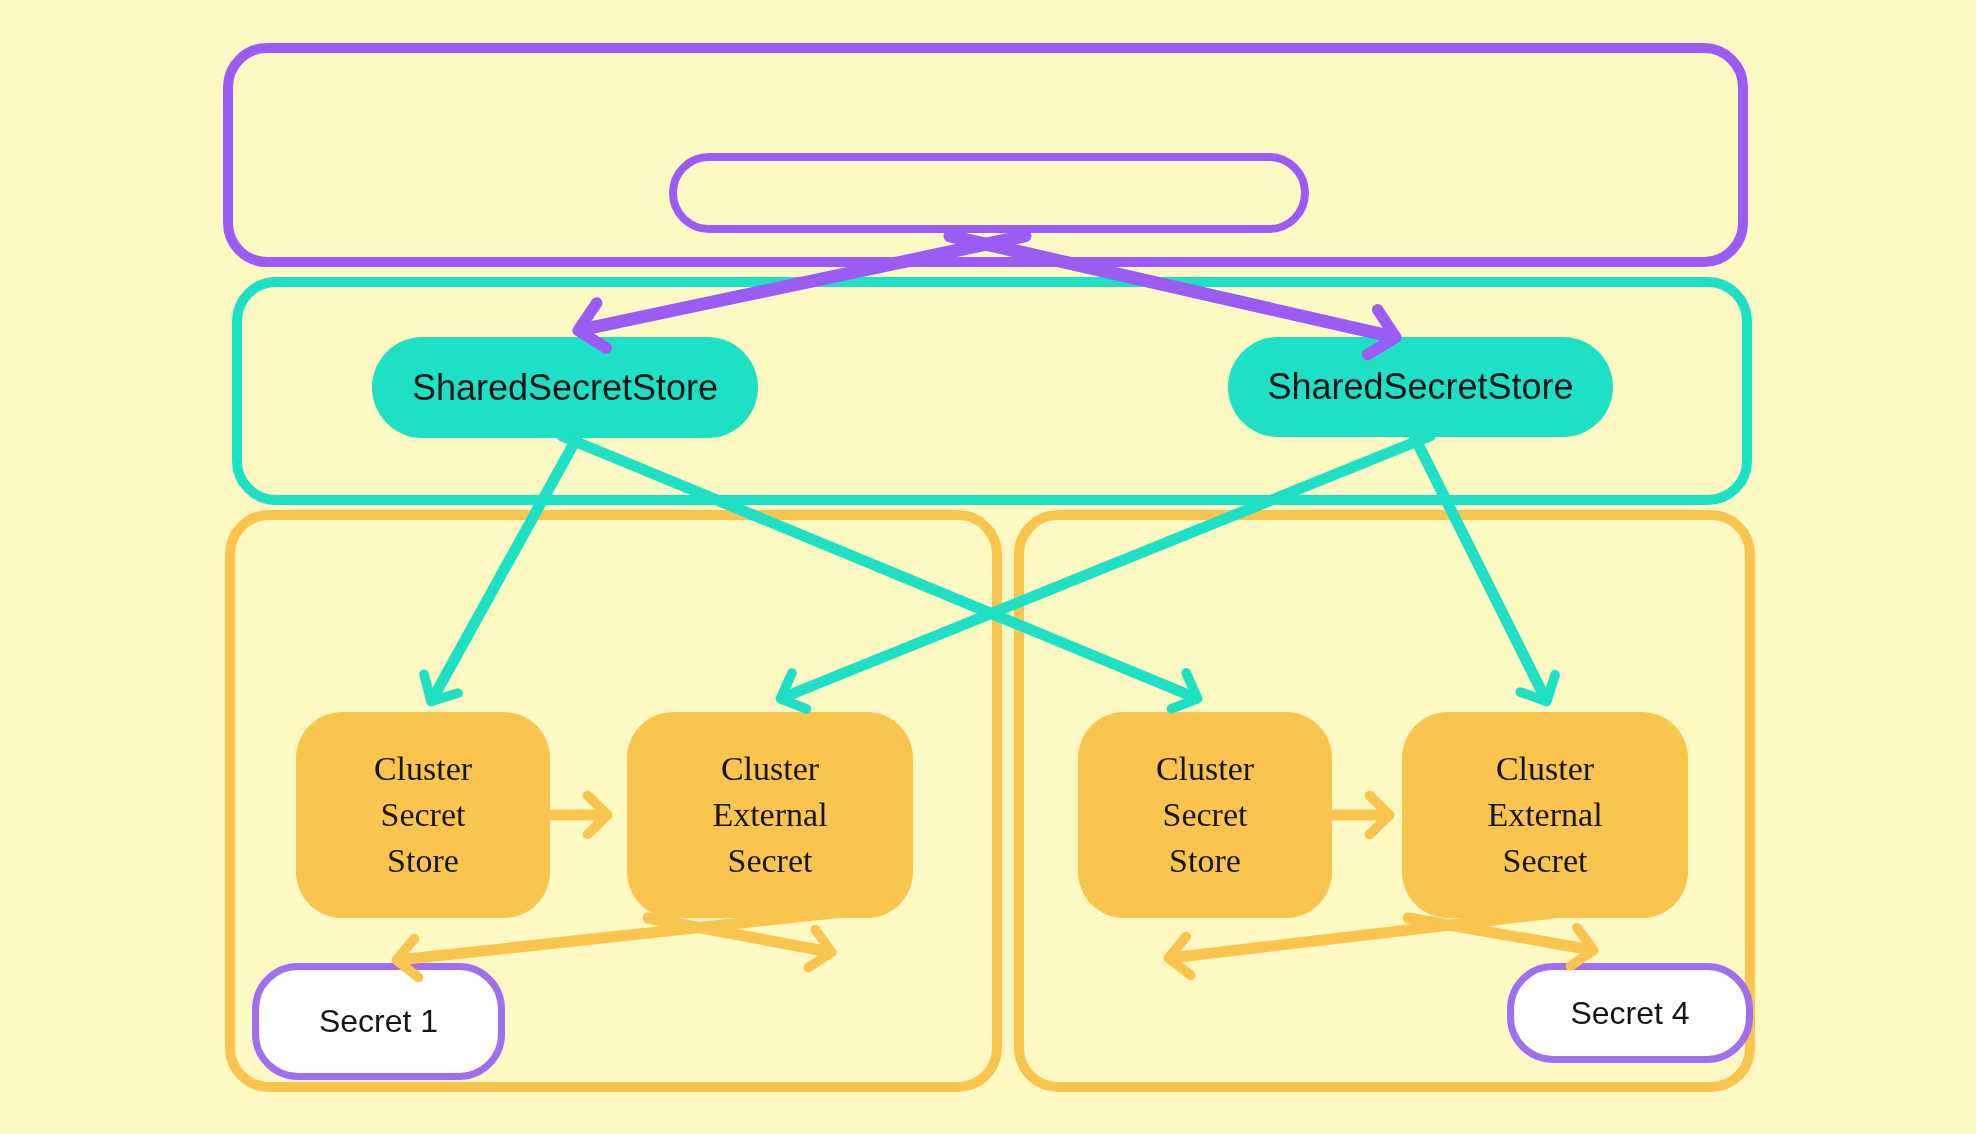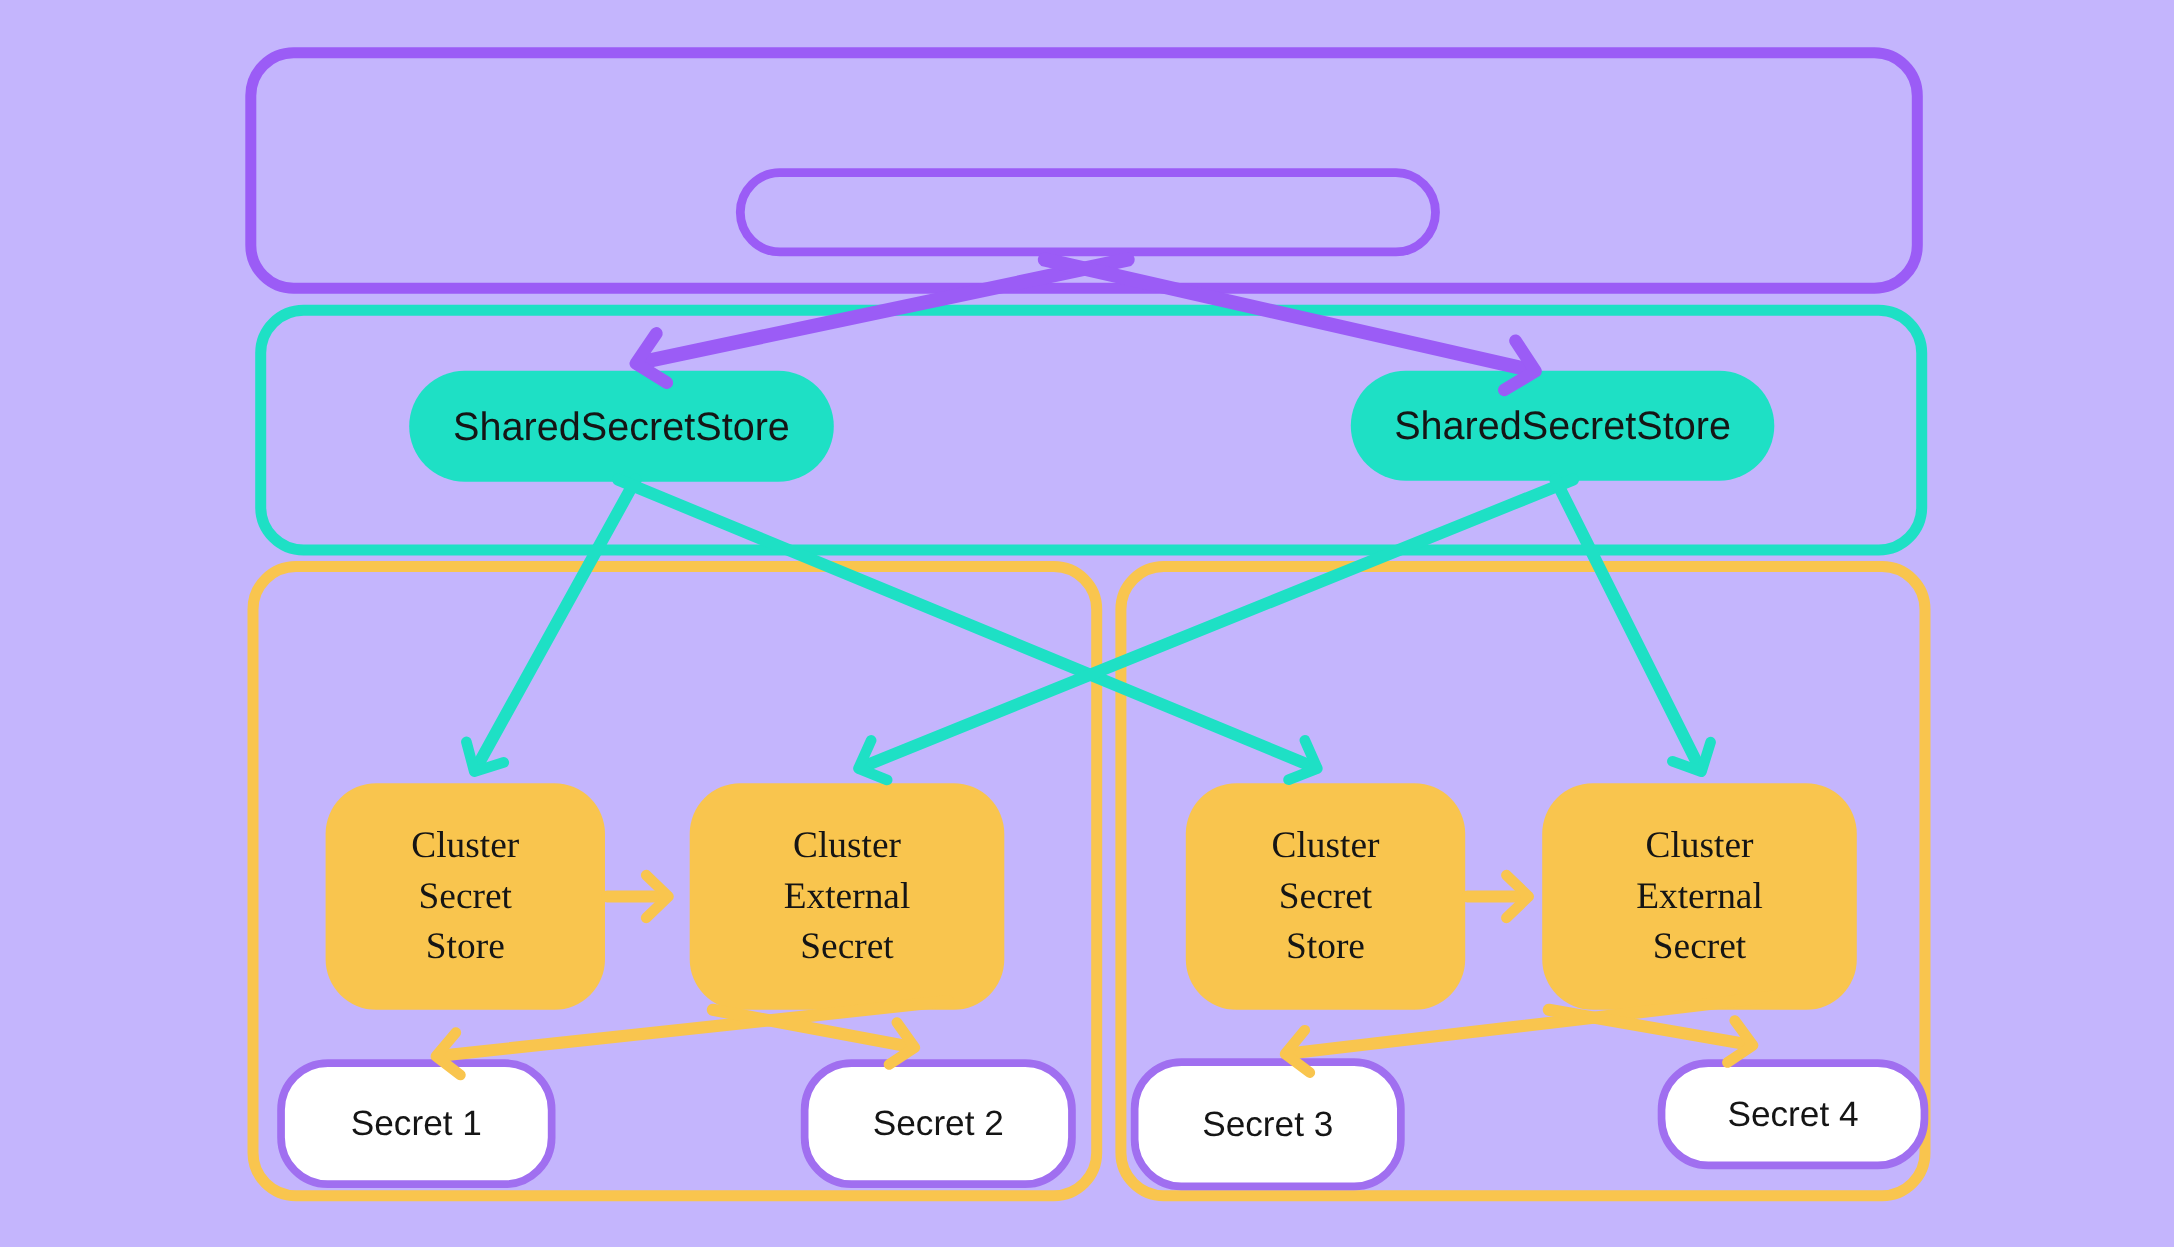--- a/index.html
+++ b/index.html
@@ -1,17 +1,17 @@
 <!DOCTYPE html>
 <html><head>
 <meta charset="utf-8">
 <style>
   html,body{margin:0;padding:0;background:#000;}
   #canvas{
-    position:relative;width:1976px;height:1134px;background:#c4b5fd;
+    position:relative;width:1976px;height:1134px;background:#fef9c3;
     font-family:"Liberation Sans", sans-serif;color:#151515;overflow:hidden;
   }
   .outline{position:absolute;box-sizing:border-box;background:transparent;border-style:solid;}
   .outline.purple{border-color:#9B5CF6;}
   .outline.teal{border-color:#1EE0C5;}
   .outline.yellow{border-color:#F9C54E;}
   .node{
     position:absolute;box-sizing:border-box;display:flex;flex-direction:column;
     align-items:center;justify-content:center;text-align:center;line-height:1.2;
   }
@@ -57,26 +57,20 @@
   </div>
   <div class="node box-yellow" style="left:1402px;top:712px;width:286px;height:206px;">
     <span>Cluster</span>
     <span>External</span>
     <span>Secret</span>
   </div>
 
   <div class="node pill-white" style="left:252px;top:963px;width:253px;height:117px;">
     <span>Secret 1</span>
   </div>
-  <div class="node pill-white" style="left:728px;top:963px;width:250px;height:117px;">
-    <span>Secret 2</span>
-  </div>
-  <div class="node pill-white" style="left:1028px;top:962px;width:249px;height:120px;">
-    <span>Secret 3</span>
-  </div>
   <div class="node pill-white" style="left:1507px;top:963px;width:246px;height:100px;">
     <span>Secret 4</span>
   </div>
 
   <svg id="arrows" width="1976" height="1134" viewBox="0 0 1976 1134">
     <defs>
       <marker id="ah-purple" viewBox="0 0 6 6" refX="2.9" refY="3" markerWidth="4.6" markerHeight="4.6" orient="auto">
         <path d="M0.7 0.7 L3.1 3 L0.7 5.3" fill="none" stroke="#9B5CF6" stroke-width="1.15" stroke-linecap="round" stroke-linejoin="round"></path>
       </marker>
       <marker id="ah-teal" viewBox="0 0 6 6" refX="2.9" refY="3" markerWidth="4.6" markerHeight="4.6" orient="auto">

